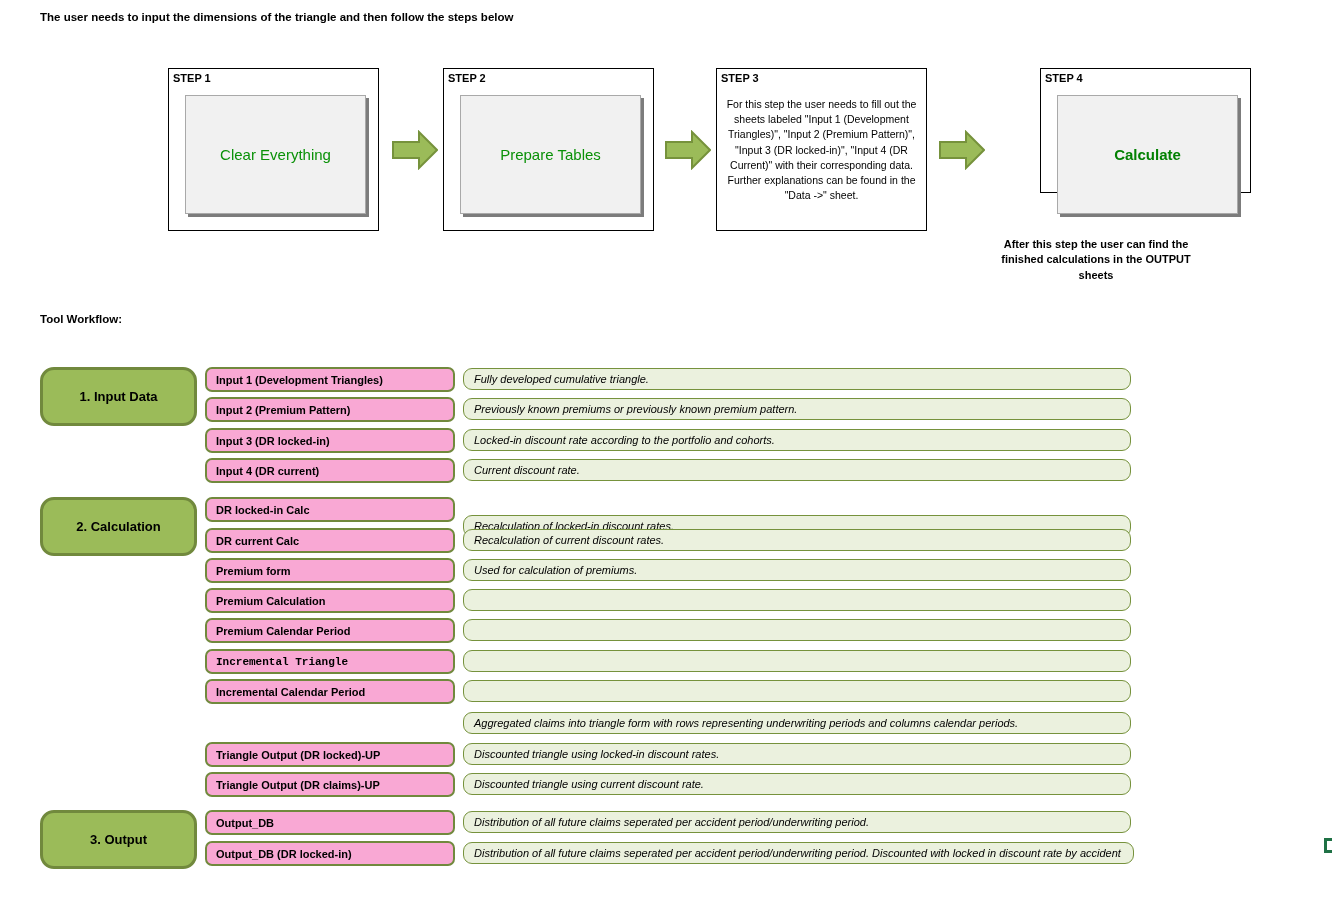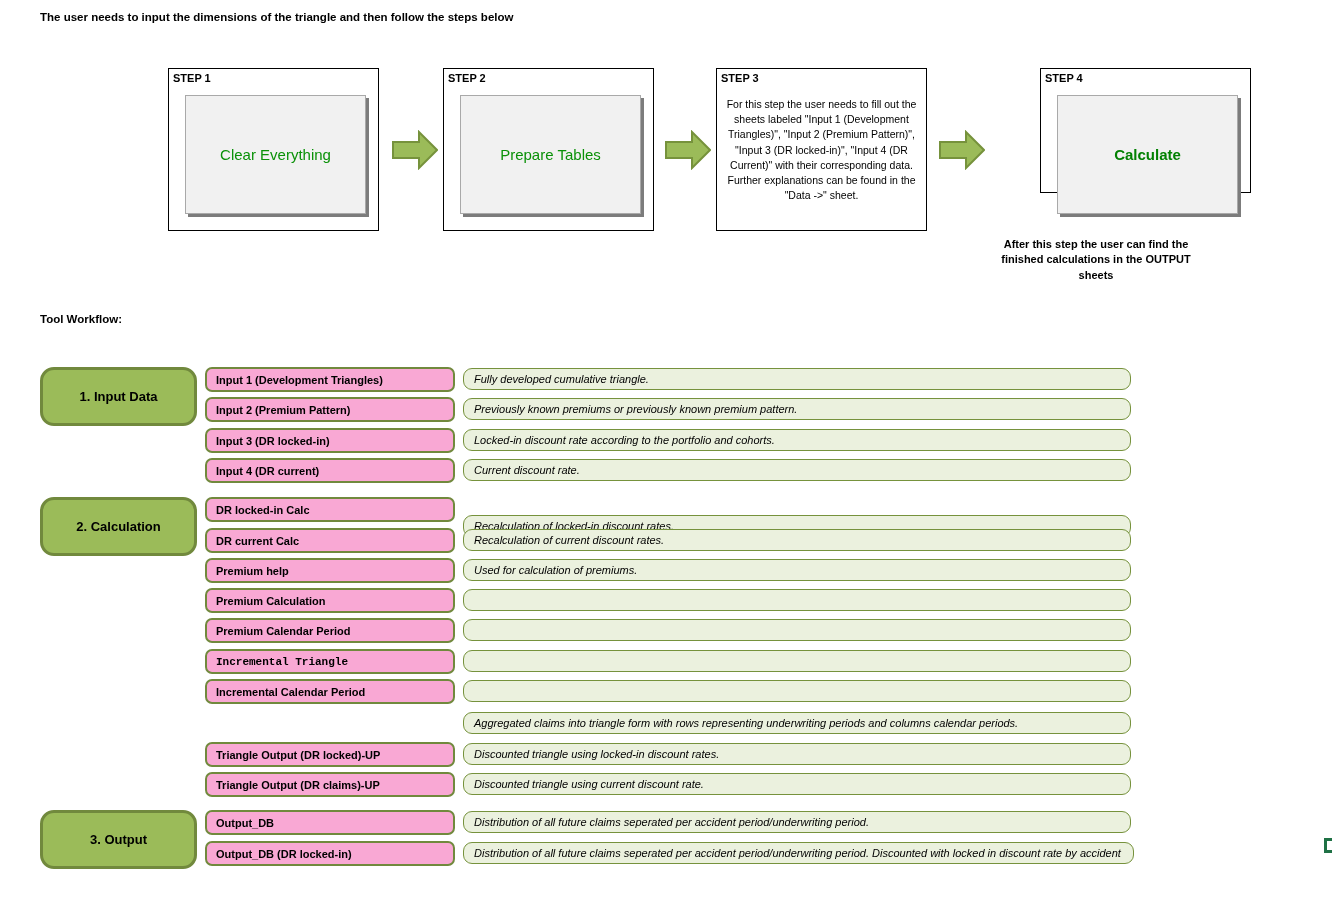--- a/index.html
+++ b/index.html
@@ -103,21 +103,21 @@
 
   <div class="wf-btn" style="top:458px;">Input 4 (DR current)</div>
   <div class="wf-desc" style="top:459px;">Current discount rate.</div>
 
   <div class="wf-btn" style="top:497px;">DR locked-in Calc</div>
   <div class="wf-desc" style="top:515px;">Recalculation of locked-in discount rates.</div>
 
   <div class="wf-btn" style="top:528px;">DR current Calc</div>
   <div class="wf-desc" style="top:529px;">Recalculation of current discount rates.</div>
 
-  <div class="wf-btn" style="top:558px;">Premium help</div>
+  <div class="wf-btn" style="top:558px;">Premium form</div>
   <div class="wf-desc" style="top:559px;">Used for calculation of premiums.</div>
 
   <div class="wf-btn" style="top:588px;">Premium Calculation</div>
   <div class="wf-desc" style="top:589px;"></div>
 
   <div class="wf-btn" style="top:618px;">Premium Calendar Period</div>
   <div class="wf-desc" style="top:619px;"></div>
 
   <div class="wf-btn" style="top:649px;font-family:Liberation Mono, monospace;">Incremental Triangle</div>
   <div class="wf-desc" style="top:650px;"></div>

